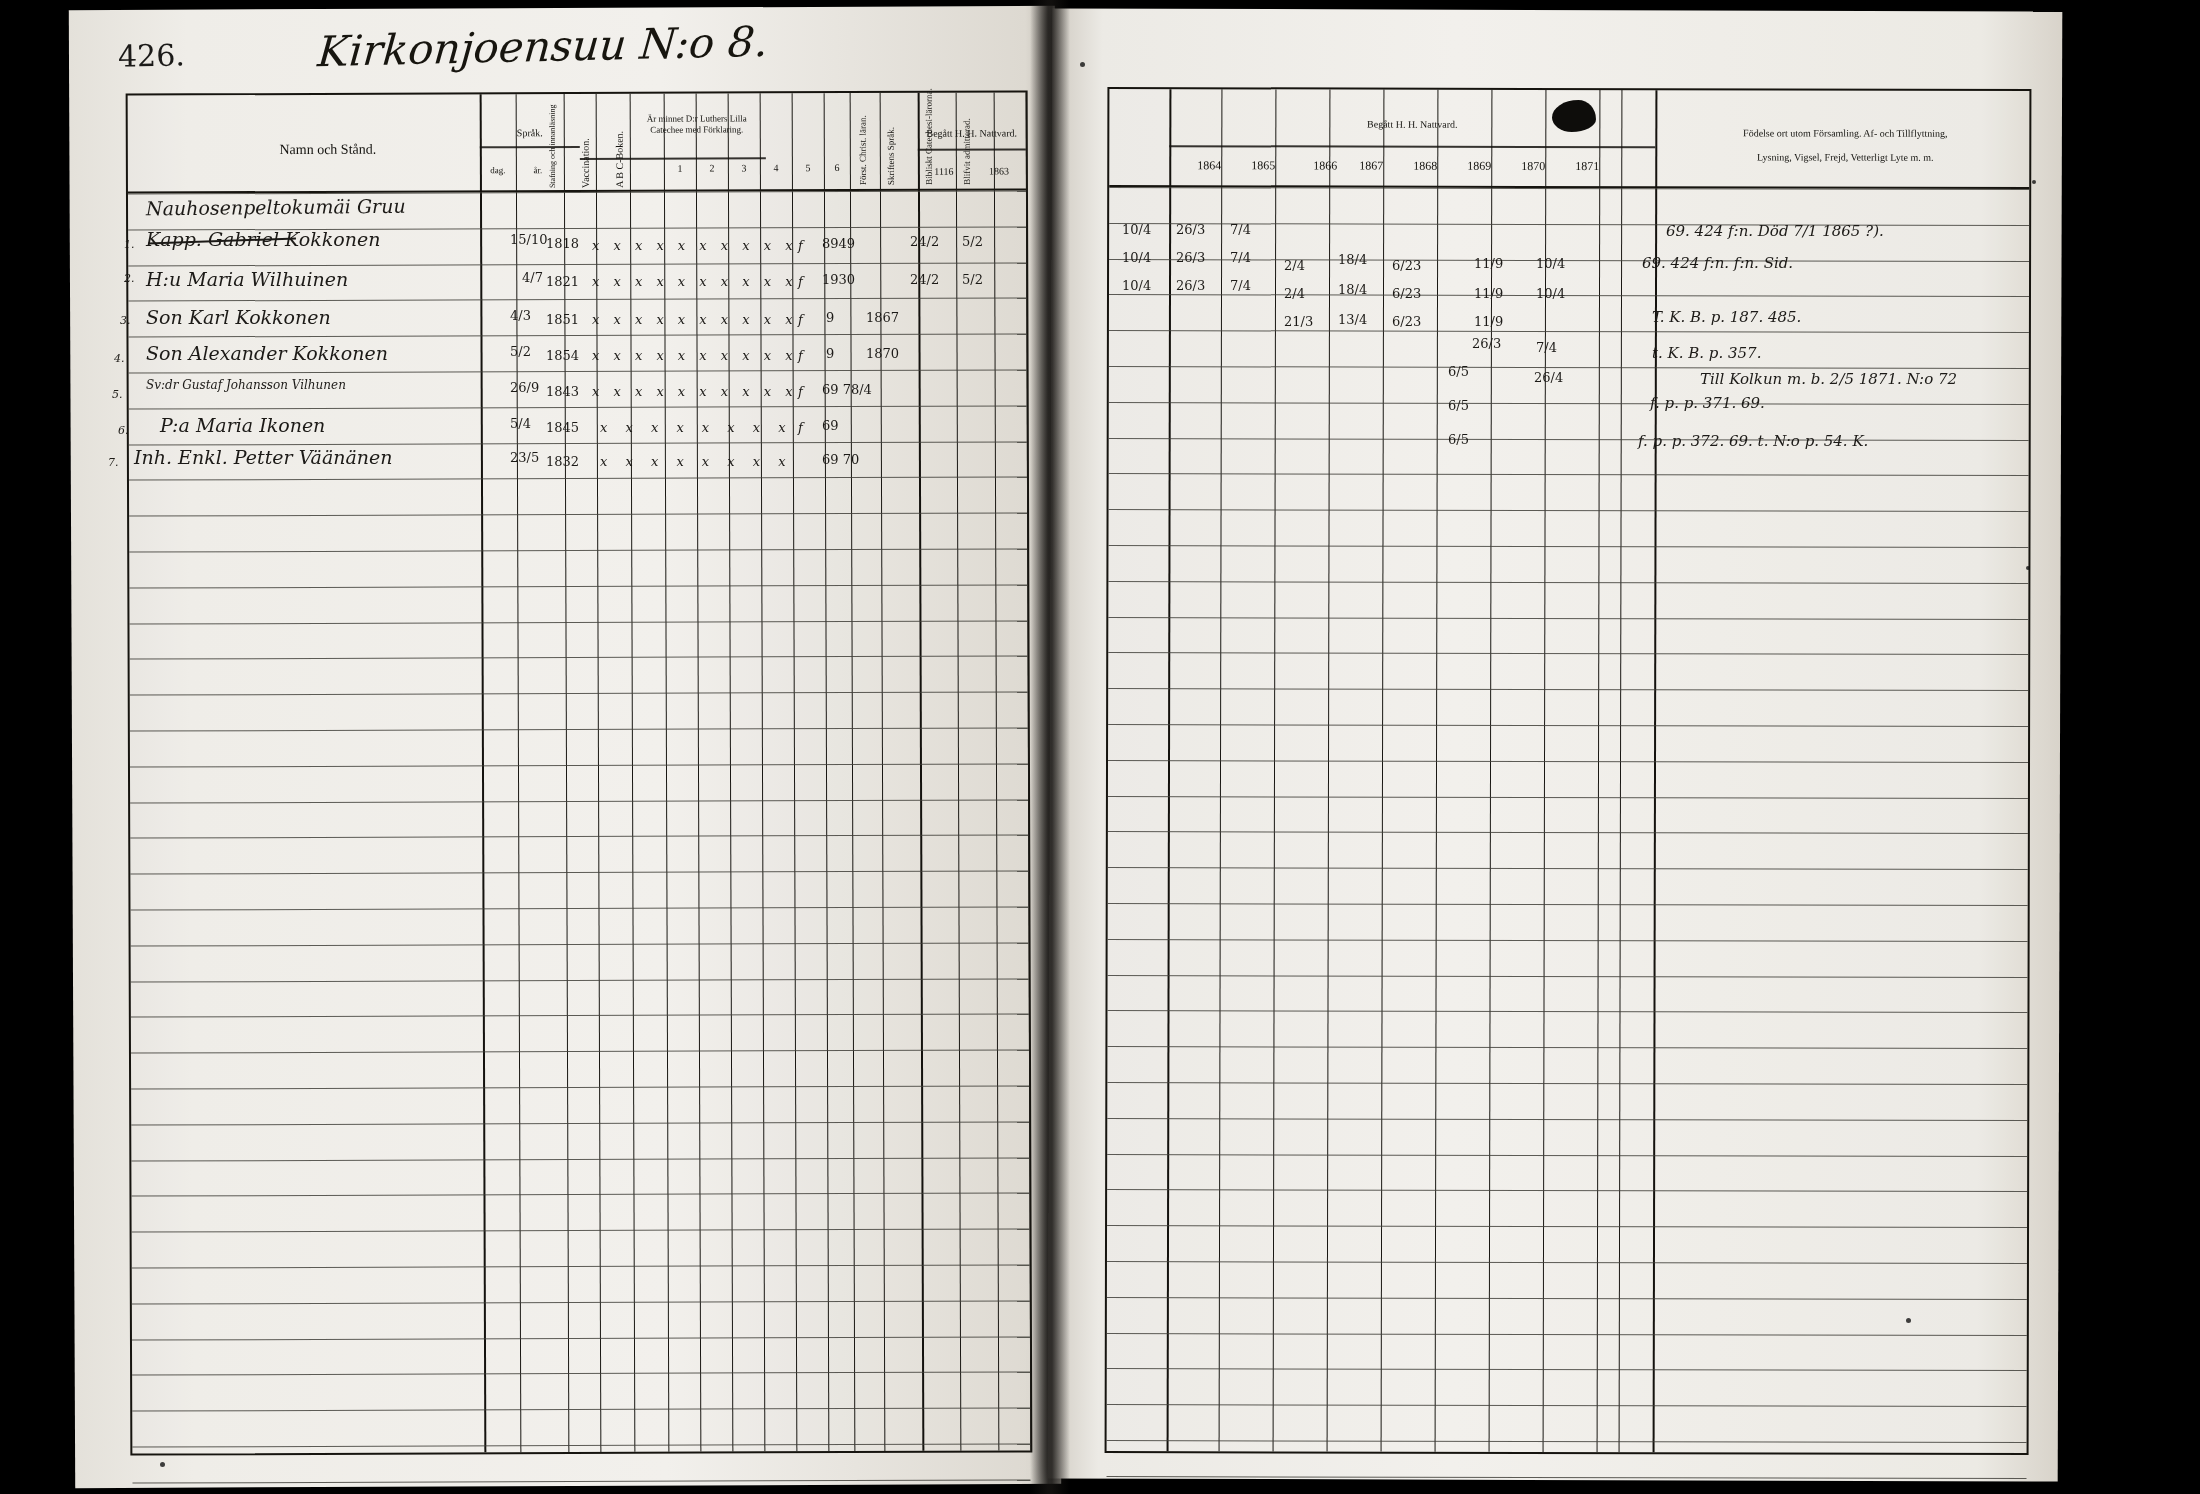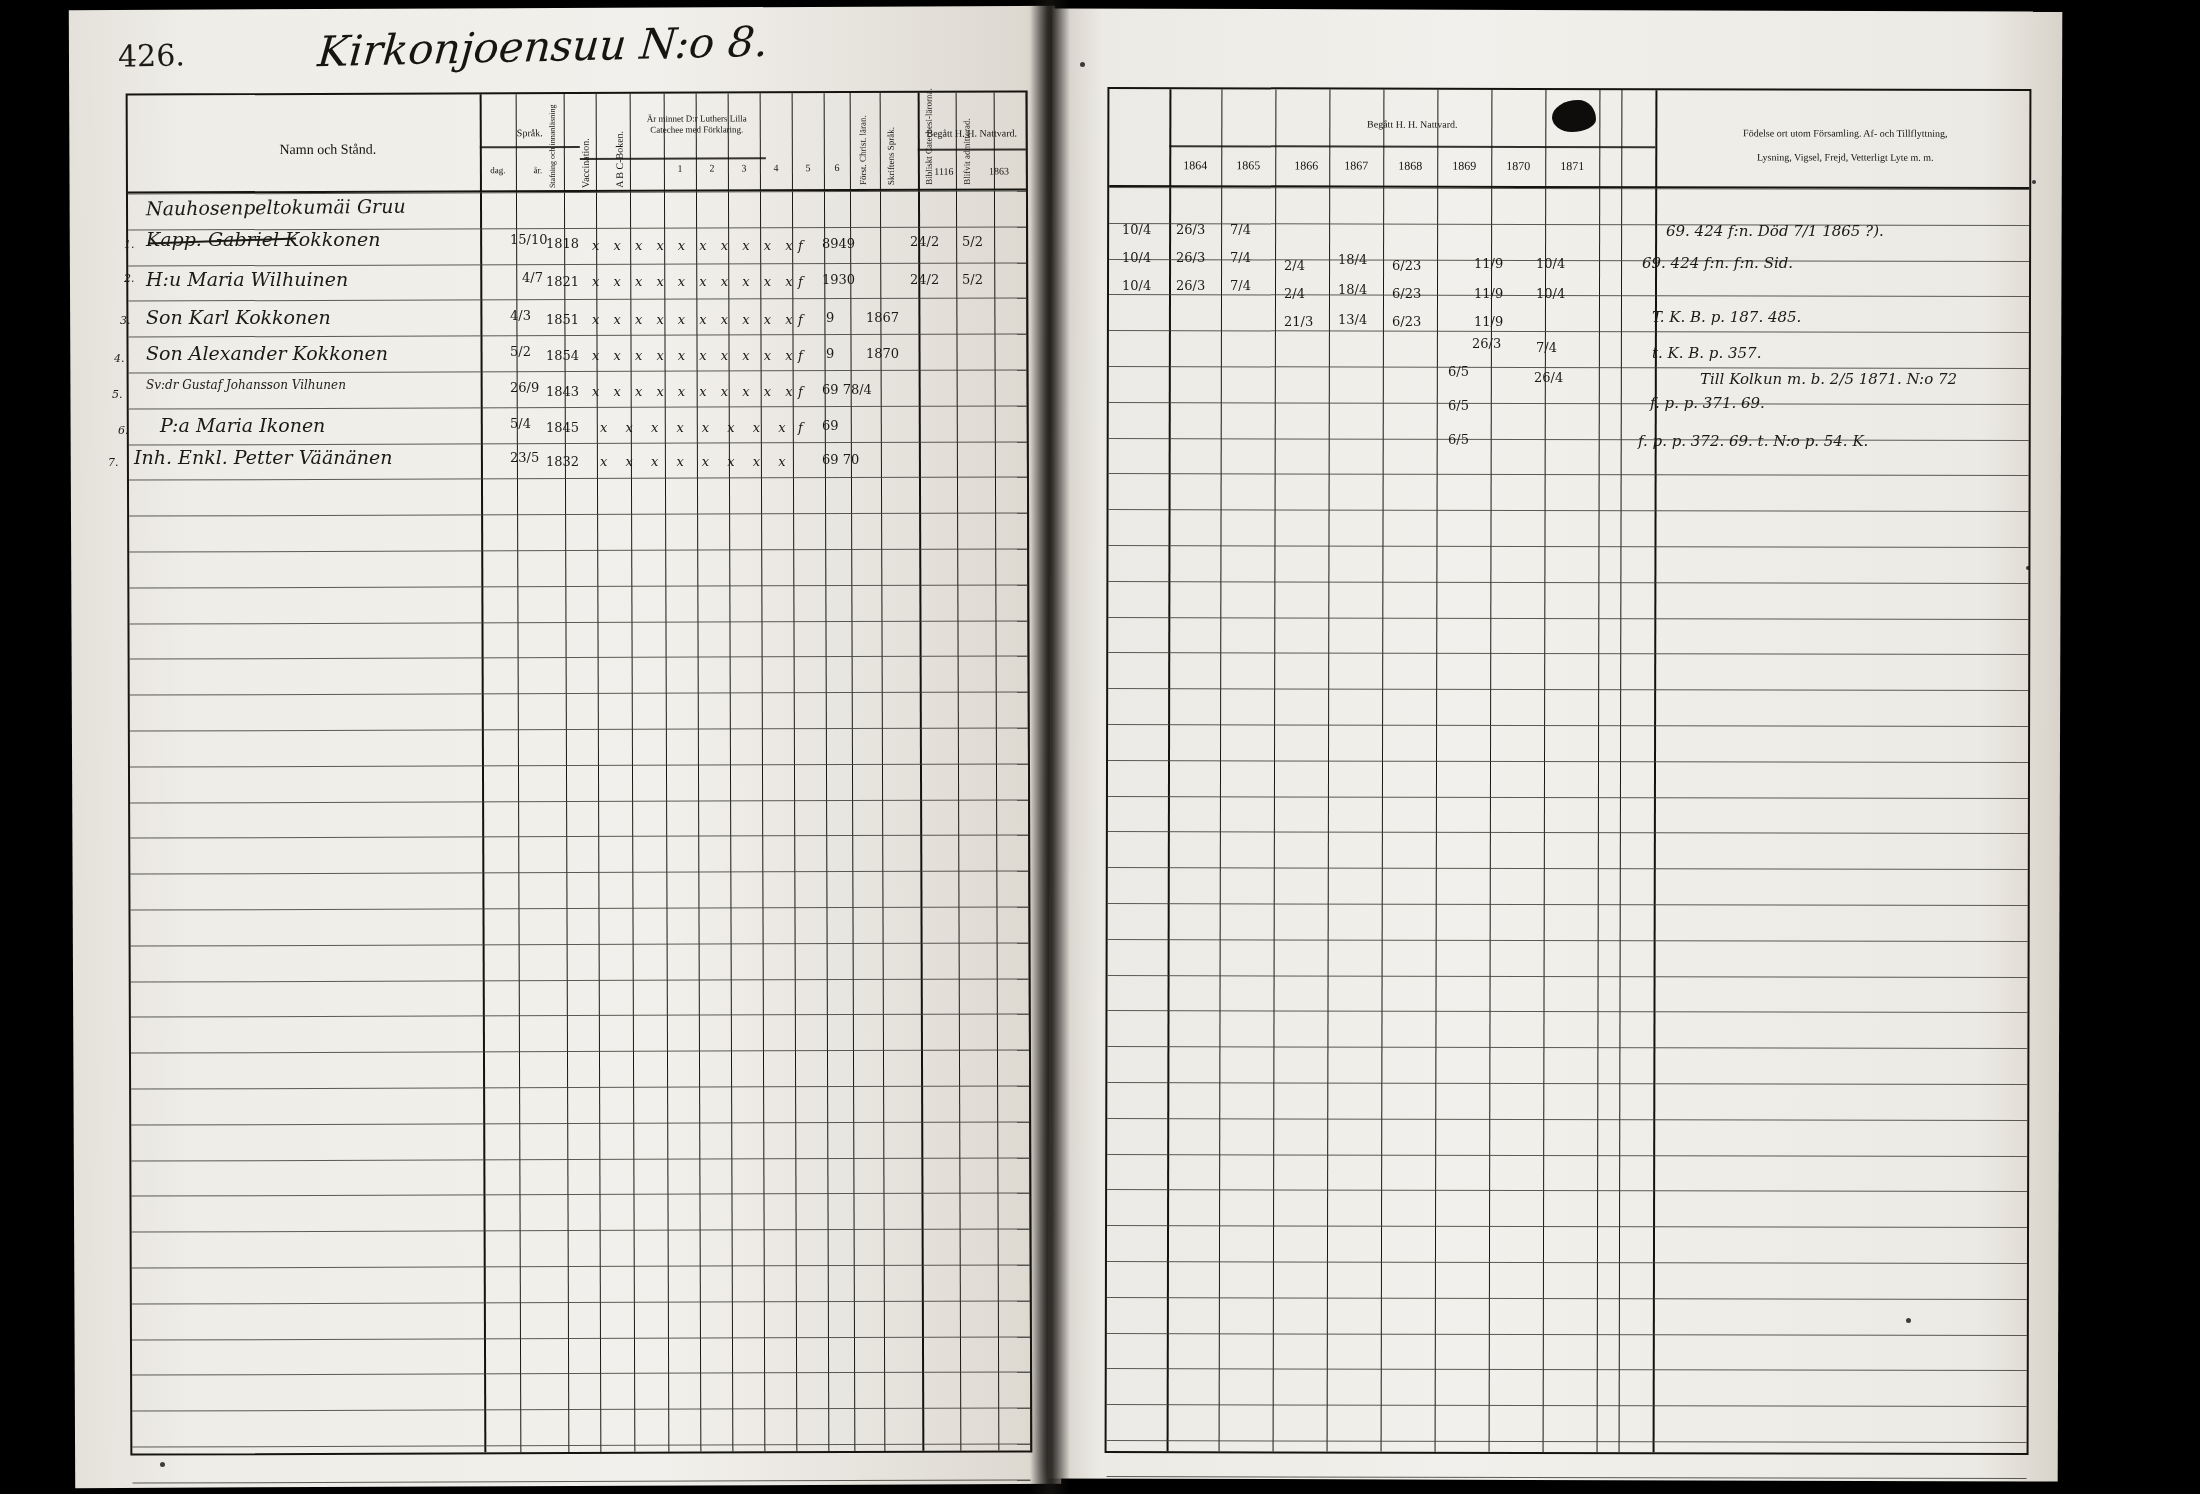--- a/index.html
+++ b/index.html
@@ -125,21 +125,21 @@
   
   .hlabel {
     position: absolute;
     font-family: "Liberation Serif", serif;
     color: #14130f;
     text-align: center;
     line-height: 1.05;
   }
   .hlabel.small { font-size: 10px; }
   .hlabel.tiny  { font-size: 9px; }
-  .hlabel.mid   { font-size: 12px; }
+  .hlabel.mid   { font-size: 12px; text-align: right; }
   .hlabel.big   { font-size: 14px; }
 
   .vlabel {
     position: absolute;
     font-family: "Liberation Serif", serif;
     font-size: 10px;
     color: #14130f;
     transform-origin: left top;
     transform: rotate(-90deg);
     white-space: nowrap;

